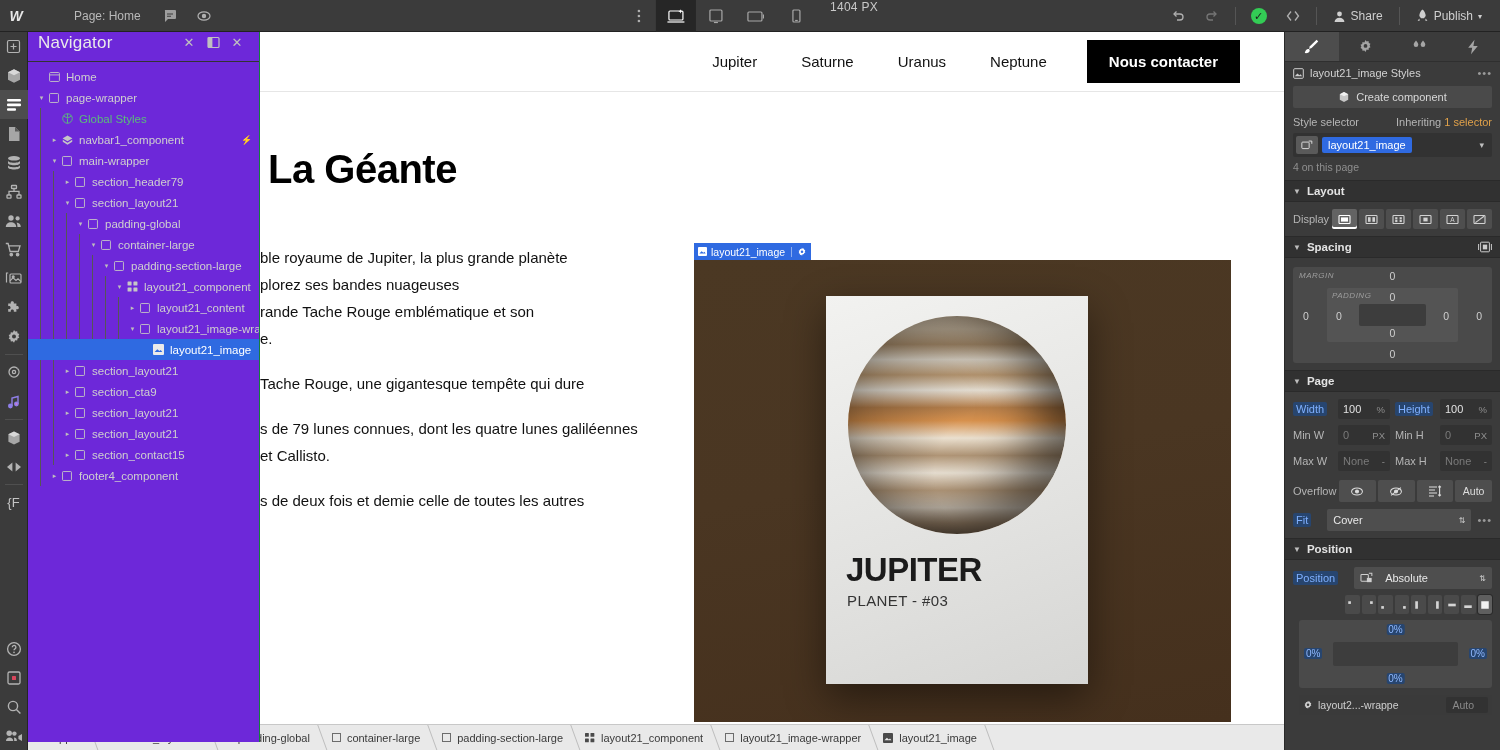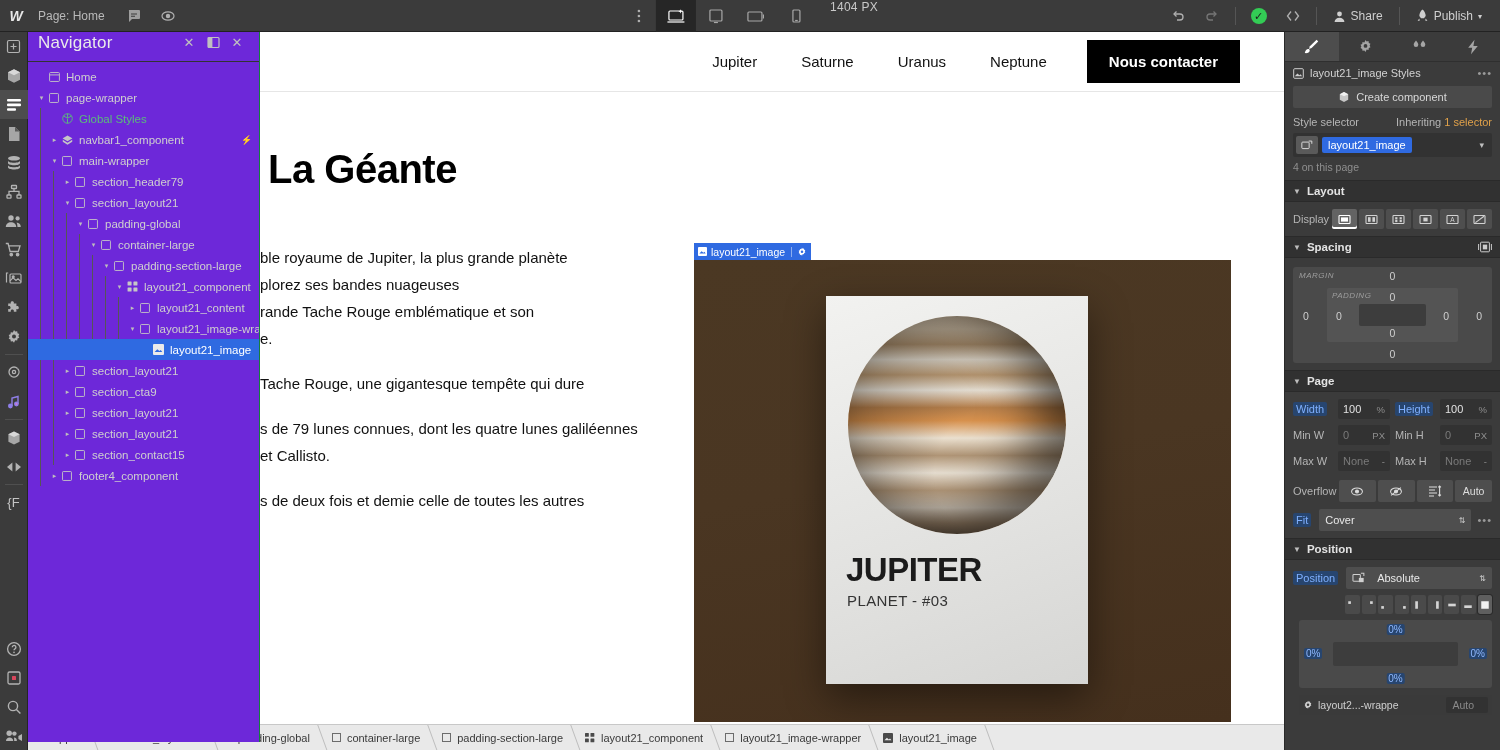--- a/index.html
+++ b/index.html
@@ -18,21 +18,21 @@
     position: absolute; top: 0; left: 0; width: 1500px; height: 32px;
     background: #3b3b3b; display: flex; align-items: center;
     border-bottom: 1px solid #222;
     z-index: 40;
   }
   .tb-logo {
     width: 32px; height: 32px; display: flex; align-items: center; justify-content: center;
     font-weight: bold; font-size: 14px; color: #e8e8e8; font-style: italic;
   }
   .tb-page {
-    font-size: 12px; color: #b9b9b9; padding: 0 12px 0 6px; white-space: nowrap;
+    font-size: 12px; color: #b9b9b9; padding: 0 12px 0 6px; white-space: nowrap; margin-left: 36px;
   }
   .tb-icon {
     width: 34px; height: 32px; display: flex; align-items: center; justify-content: center;
     color: #b0b0b0;
   }
   .tb-center {
     position: absolute; left: 50%; transform: translateX(-50%);
     display: flex; align-items: flex-start; height: 32px;
   }
   .dev-btn {
@@ -238,21 +238,21 @@
     height: 22px; display: flex; align-items: center; gap: 6px; padding: 0 8px;
     background: #313131; color: #e3e3e3; font-size: 11.5px; font-weight: bold;
     border-top: 1px solid #2a2a2a; border-bottom: 1px solid #2a2a2a;
   }
   .sect-head .car { font-size: 8px; color: #bdbdbd; font-weight: normal; }
   .sect-head .right-ico { margin-left: auto; color: #cdcdcd; }
   .sect-body { padding: 7px 8px; }
 
   .row { display: flex; align-items: center; margin-bottom: 7px; }
   .row .lab { width: 46px; color: #b5b5b5; font-size: 11px; }
-  .row .lab.blue { color: #7fb0ff; background: #27456f; padding: 1px 3px; border-radius: 2px; width: auto; margin-right: 8px;}
+  .row .lab.blue { color: #7fb0ff; background: #27456f; padding: 1px 3px; border-radius: 2px; width: auto; margin-right: 16px;}
   .seg { display: flex; gap: 2px; }
   .seg div {
     width: 25px; height: 20px; background: #4e4e4e; border-radius: 2px;
     display: flex; align-items: center; justify-content: center; color: #d2d2d2;
   }
   .seg div.on { background: #636363; color: #fff; box-shadow: inset 0 -2px 0 #fff; }
 
   .spacing-box {
     background: #4a4a4a; border-radius: 3px; height: 96px; position: relative;
     margin-top: 2px;

